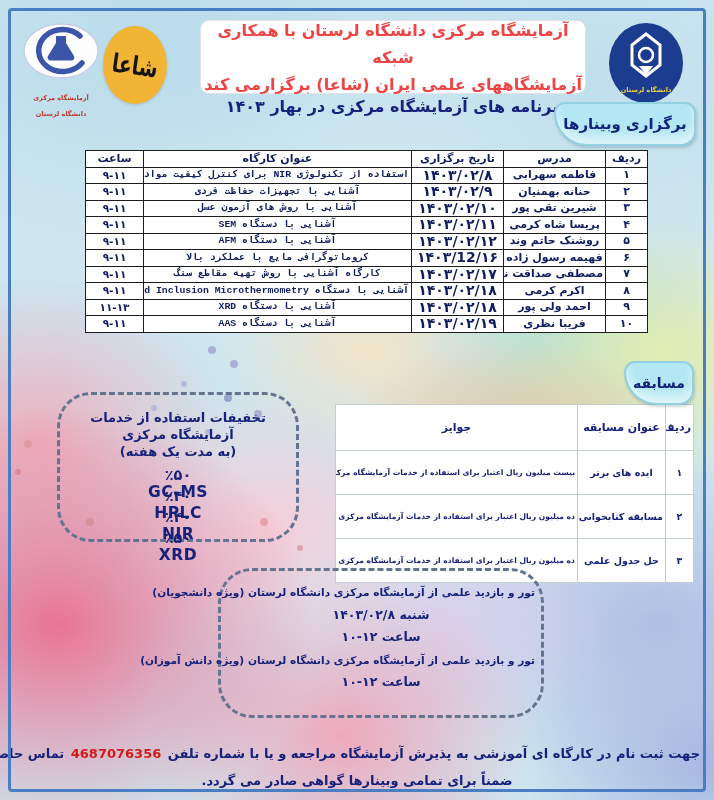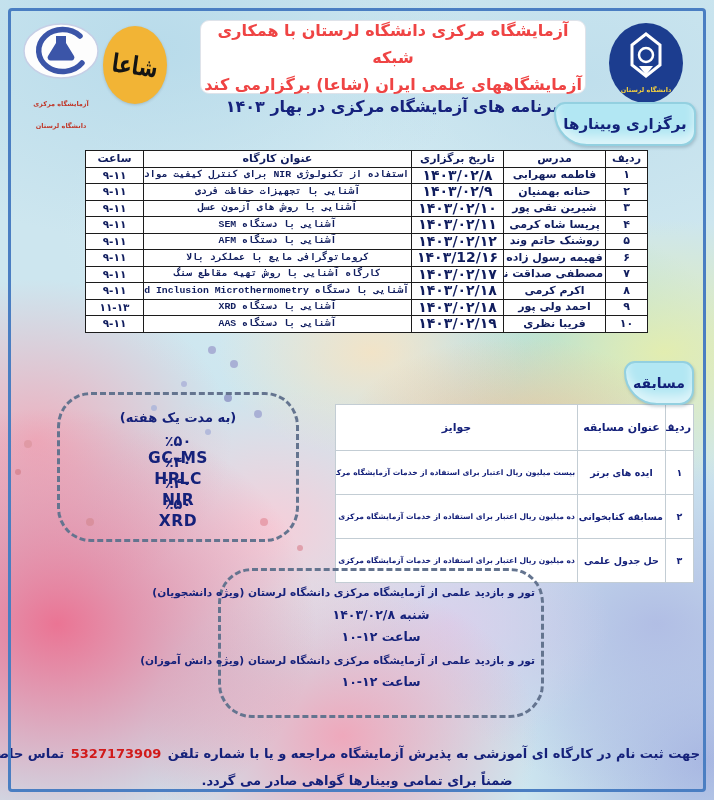--- a/index.html
+++ b/index.html
@@ -40,21 +40,21 @@
     display: flex; flex-direction: column; justify-content: center;
     text-align: center; color: #ef4444; font-weight: bold;
     font-size: 16px; line-height: 27px; z-index: 2;
   }
   .subtitle {
     position: absolute; left: 132px; top: 97px; width: 520px;
     text-align: center; color: #16227d; font-weight: bold; font-size: 16px; z-index: 2;
   }
   
   .logo-lab { position: absolute; left: 20px; top: 22px; width: 82px; text-align: center; z-index: 2; }
-  .logo-lab .lab-caption { font-size: 6.5px; font-weight: bold; color: #c0392b; line-height: 8px; margin-top: 14px; }
+  .logo-lab .lab-caption { font-size: 6.5px; font-weight: bold; color: #c0392b; line-height: 8px; margin-top: 8px; }
   .logo-shaa {
     position: absolute; left: 103px; top: 26px; width: 64px; height: 78px;
     background: #f2b435; border-radius: 50%;
     display: flex; align-items: center; justify-content: center; z-index: 2;
     box-shadow: 0 1px 3px rgba(0,0,0,.15);
   }
   .logo-shaa .shaa-text { color: #141414; font-weight: bold; font-size: 19px; transform: rotate(8deg) scaleY(1.35); }
   .logo-univ { position: absolute; left: 608px; top: 22px; width: 76px; height: 82px; z-index: 2; }
   
   .badge {
@@ -289,20 +289,21 @@
     </tr>
     <tr>
       <td>۳</td>
       <td>حل جدول علمی</td>
       <td class="col-prize">ده میلیون ریال اعتبار برای استفاده از خدمات آزمایشگاه مرکزی (۵ نفر)</td>
     </tr>
   </tbody>
     </table>
 
   <div class="discount-box">
+    <div class="discount-title">تخفیفات استفاده از خدمات آزمایشگاه مرکزی</div>
     <div class="discount-title">(به مدت یک هفته)</div>
     <div class="discount-rows">
       <div class="discount-row">
         <span class="disc-value" dir="ltr">٪۵۰</span>
         <span class="disc-service">GC-MS</span>
       </div>
       <div class="discount-row">
         <span class="disc-value" dir="ltr">٪۴۰</span>
         <span class="disc-service">HPLC</span>
       </div>
@@ -321,18 +322,18 @@
     <div class="tour-line long">تور و بازدید علمی از آزمایشگاه مرکزی دانشگاه لرستان (ویژه دانشجویان)</div>
     <div class="tour-line">شنبه ۱۴۰۳/۰۲/۸</div>
     <div class="tour-line">ساعت ۱۲-۱۰</div>
     <div class="tour-line long">تور و بازدید علمی از آزمایشگاه مرکزی دانشگاه لرستان (ویژه دانش آموزان)</div>
     <div class="tour-line">ساعت ۱۲-۱۰</div>
   </div>
 
   <div class="footer">
     <div class="f-line">
       <span>جهت ثبت نام در کارگاه ای آموزشی به پذیرش آزمایشگاه مراجعه و یا با شماره تلفن</span>
-      <span class="phone">5327173909</span>
+      <span class="phone">4687076356</span>
       <span>تماس حاصل فرمایید.</span>
     </div>
     <div class="f-line">ضمناً برای تمامی وبینارها گواهی صادر می گردد.</div>
   </div>
 </div>
 
 </body></html>

